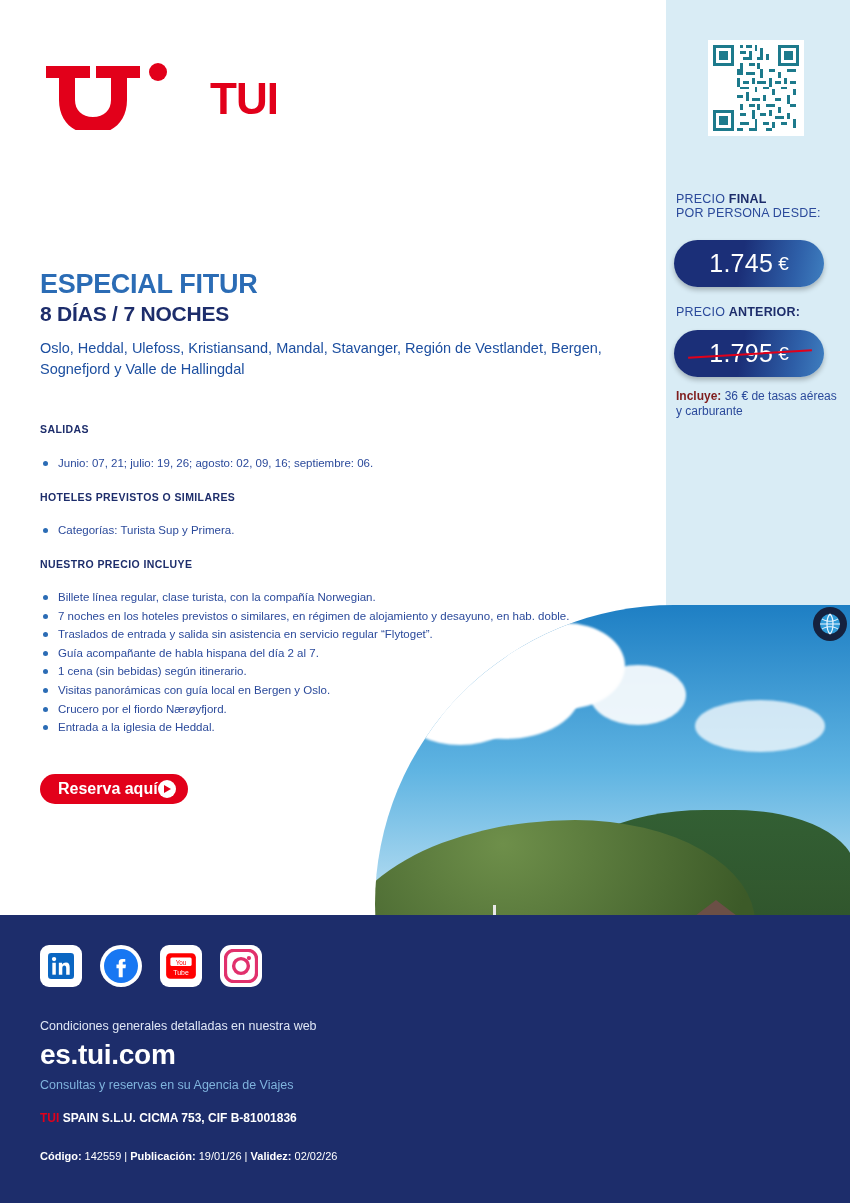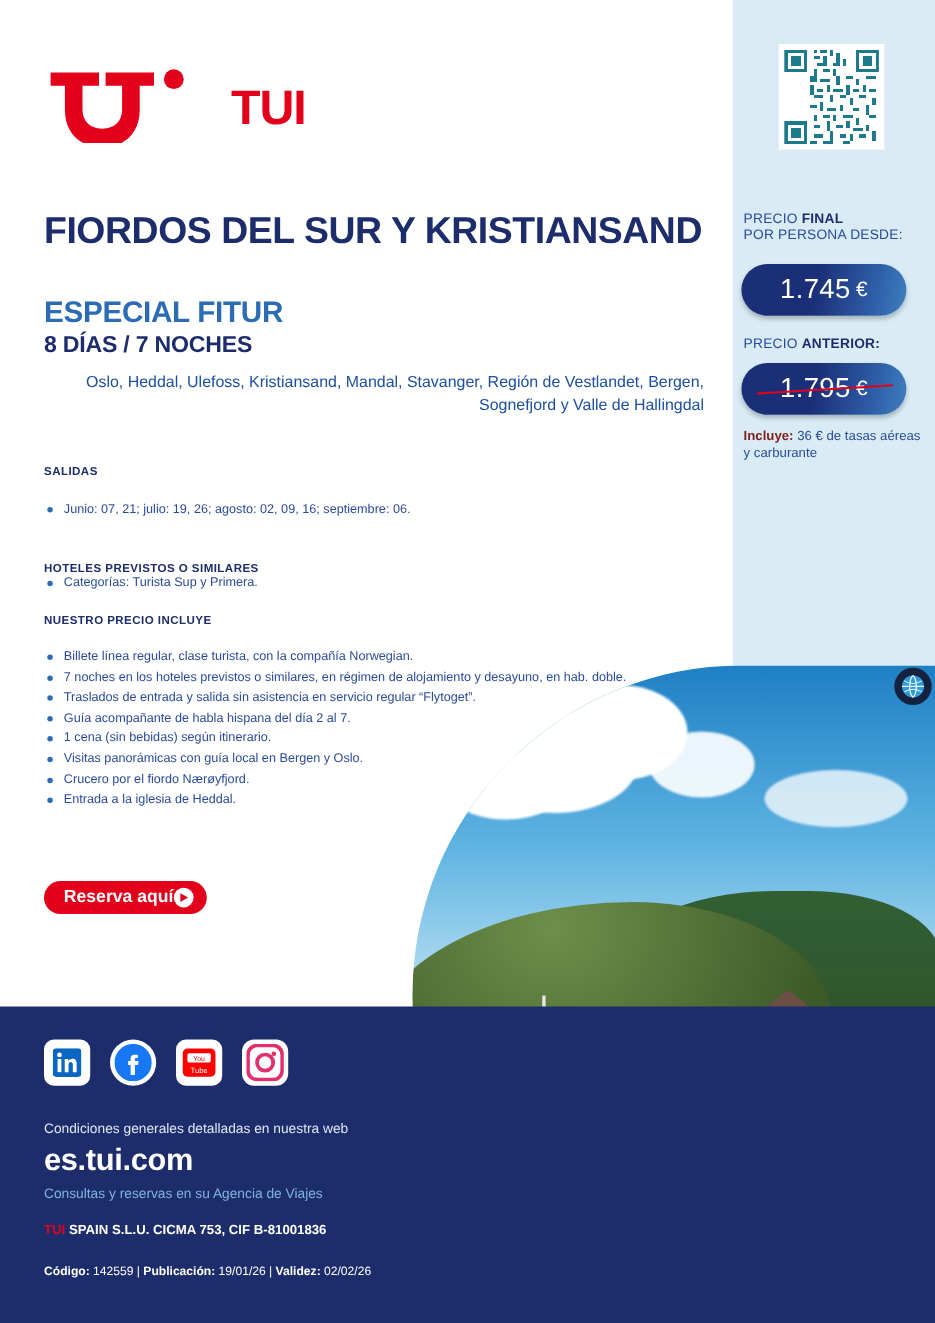--- a/index.html
+++ b/index.html
@@ -118,33 +118,32 @@
     color: #1d2d6b;
     letter-spacing: -.2px;
   }
   .route {
     position: absolute;
     left: 40px; top: 338px;
     width: 600px;
     font-size: 14.5px;
     color: #1d4fa0;
     line-height: 21px;
-    text-align: right;
   }
 
   
   .sec-head {
     position: absolute;
     left: 40px;
     font-size: 10.5px; font-weight: bold;
     color: #1d2d6b;
     letter-spacing: .4px;
   }
   .sec-head.s1 { top: 423px; }
-  .sec-head.s2 { top: 491px; margin-top: 20px; }
+  .sec-head.s2 { top: 491px; }
   .sec-head.s3 { top: 558px; }
 
   ul.bullets {
     position: absolute;
     left: 40px;
     width: 600px;
     list-style: none;
   }
   ul.bullets.b1 { top: 454px; }
   ul.bullets.b2 { top: 521px; }
@@ -161,21 +160,21 @@
     position: absolute;
     left: 3px; top: 7px;
     width: 5px; height: 5px;
     border-radius: 50%;
     background: #2b6cb5;
   }
 
   
   .cta {
     position: absolute;
-    left: 40px; top: 801px;
+    left: 40px; top: 774px;
     height: 30px;
     padding: 0 12px 0 18px;
     border-radius: 15px;
     background: #e2001a;
     color: #ffffff;
     font-size: 16px; font-weight: bold;
     display: inline-flex; align-items: center; gap: 0;
     cursor: pointer;
   }
   .cta .play {
@@ -451,21 +450,20 @@
   <div class="logo">
     <span class="mark">
       <svg width="150" height="70" viewBox="0 0 150 70">
         <path d="M6 6 h44 v12 h-15 v22 c0 10 7 17 18 17 c11 0 18 -7 18 -17 v-22 h-15 v-12 h44 v12 h-13 v22 c0 22 -15 34 -34 34 c-19 0 -34 -12 -34 -34 v-22 h-13 z" fill="#e2001a"></path>
         <circle cx="118" cy="12" r="9" fill="#e2001a"></circle>
       </svg>
     </span>
     <span class="word">TUI</span>
   </div>
 
-  <div class="title">FIORDOS DEL SUR Y KRISTIANSAND</div>
   <div class="subtitle">ESPECIAL FITUR</div>
   <div class="duration">8 DÍAS / 7 NOCHES</div>
   <div class="route">Oslo, Heddal, Ulefoss, Kristiansand, Mandal, Stavanger, Región de Vestlandet, Bergen, Sognefjord y Valle de Hallingdal</div>
 
   <div class="sec-head s1">SALIDAS</div>
   <ul class="bullets b1">
     <li>Junio: 07, 21; julio: 19, 26; agosto: 02, 09, 16; septiembre: 06.</li>
   </ul>
 
   <div class="sec-head s2">HOTELES PREVISTOS O SIMILARES</div>

